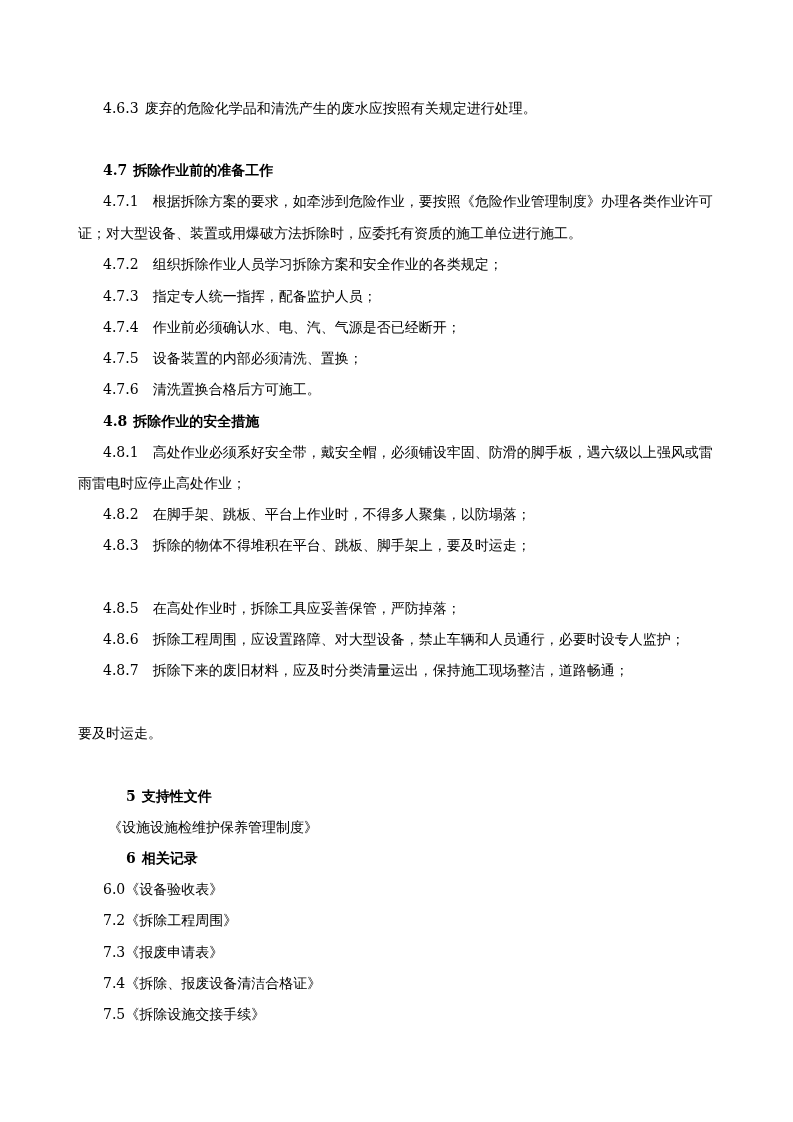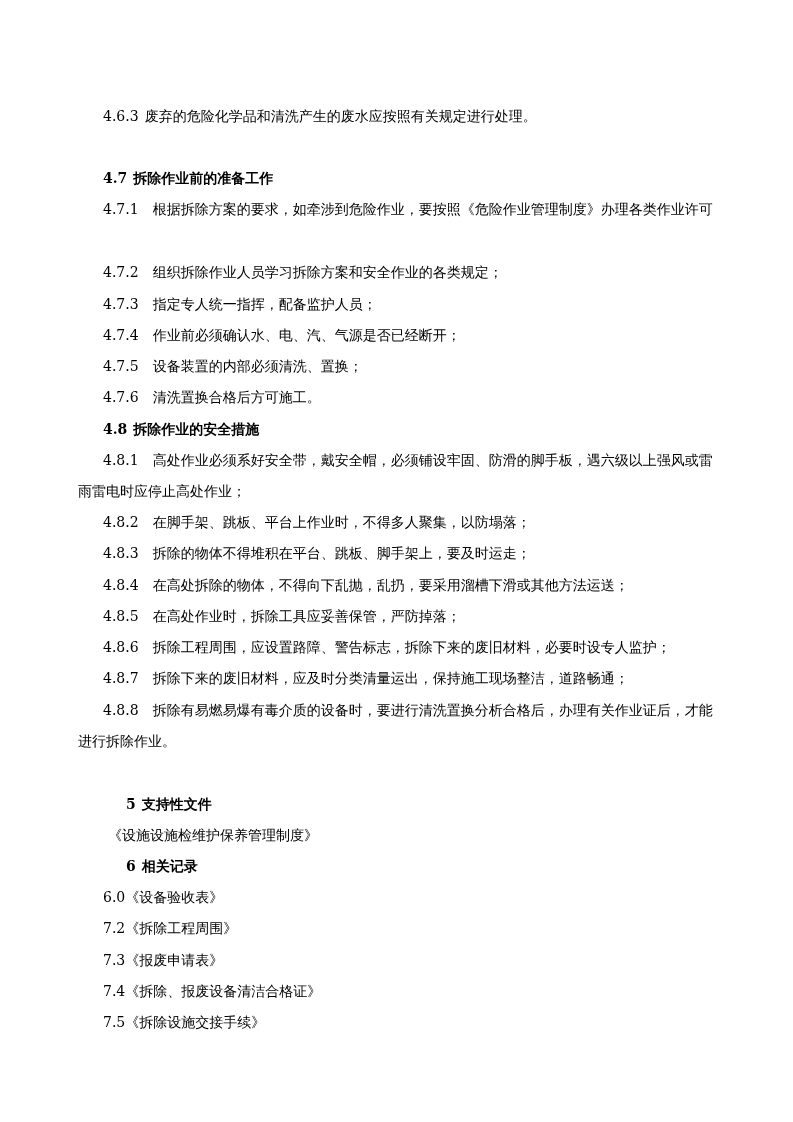--- a/index.html
+++ b/index.html
@@ -1,18 +1,18 @@
 <!DOCTYPE html>
 <html><head>
 <meta charset="utf-8">
 <style>
   html, body { margin: 0; padding: 0; background: #ffffff; }
   body { width: 793px; height: 1122px; position: relative; overflow: hidden;
          font-family: "DejaVu Serif", "Liberation Serif", serif; color: #000; }
-  .page { position: absolute; left: 0; top: 8px; width: 793px; height: 970px; }
+  .page { position: absolute; left: 0; top: 0; width: 793px; height: 970px; }
   .line { position: absolute; left: 0; white-space: nowrap; font-size: 14px; line-height: 16px; }
   .ind2 { left: 103px; }
   .ind0 { left: 78px; margin-left: 48px; }
   .ind-h { left: 103px; }
   .bold { font-weight: bold; }
   .num { display: inline-block; }
   .gap1 { margin-right: 6px; }
   .gap2 { margin-right: 14px; text-align: right; }
   .cont { left: 78px; }
 </style>
@@ -25,20 +25,23 @@
     <span class="num gap1">4.6.3</span><span>废弃的危险化学品和清洗产生的废水应按照有关规定进行处理。</span>
   </div>
 
 
   <div class="line ind-h bold" style="top:162px">
     <span class="num gap1">4.7</span><span>拆除作业前的准备工作</span>
   </div>
 
   <div class="line ind2" style="top:193px">
     <span class="num gap2">4.7.1</span><span>根据拆除方案的要求，如牵涉到危险作业，要按照《危险作业管理制度》办理各类作业许可</span>
+  </div>
+  <div class="line cont" style="top:225px">
+    <span>证；对大型设备、装置或用爆破方法拆除时，应委托有资质的施工单位进行施工。</span>
   </div>
 
   <div class="line ind2" style="top:256px">
     <span class="num gap2">4.7.2</span><span>组织拆除作业人员学习拆除方案和安全作业的各类规定；</span>
   </div>
 
   <div class="line ind2" style="top:288px">
     <span class="num gap2">4.7.3</span><span>指定专人统一指挥，配备监护人员；</span>
   </div>
 
@@ -66,41 +69,35 @@
   </div>
 
   <div class="line ind2" style="top:506px">
     <span class="num gap2">4.8.2</span><span>在脚手架、跳板、平台上作业时，不得多人聚集，以防塌落；</span>
   </div>
 
   <div class="line ind2" style="top:537px">
     <span class="num gap2">4.8.3</span><span>拆除的物体不得堆积在平台、跳板、脚手架上，要及时运走；</span>
   </div>
 
-  <div class="line ind2" style="top:569px">
-    <span class="num gap2">4.8.4</span><span>在高处拆除的物体，不得向下乱抛，乱扔，要采用溜槽下滑或其他方法运送；</span>
-  </div>
 
   <div class="line ind2" style="top:600px">
     <span class="num gap2">4.8.5</span><span>在高处作业时，拆除工具应妥善保管，严防掉落；</span>
   </div>
 
   <div class="line ind2" style="top:631px">
-    <span class="num gap2">4.8.6</span><span>拆除工程周围，应设置路障、警告标志，拆除下来的废旧材料，必要时设专人监护；</span>
+    <span class="num gap2">4.8.6</span><span>拆除工程周围，应设置路障、对大型设备，禁止车辆和人员通行，必要时设专人监护；</span>
   </div>
 
   <div class="line ind2" style="top:662px">
     <span class="num gap2">4.8.7</span><span>拆除下来的废旧材料，应及时分类清量运出，保持施工现场整洁，道路畅通；</span>
   </div>
 
-  <div class="line ind2" style="top:694px">
-    <span class="num gap2">4.8.8</span><span>拆除有易燃易爆有毒介质的设备时，要进行清洗置换分析合格后，办理有关作业证后，才能</span>
-  </div>
   <div class="line cont" style="top:725px">
-    <span>进行拆除作业。</span>
+    <span>要及时运走。</span>
   </div>
 
 
   <div class="line ind0 bold" style="top:788px">
     <span class="num gap1">5</span><span>支持性文件</span>
   </div>
 
   <div class="line" style="top:819px; left:108px">
     <span>《设施设施检维护保养管理制度》</span>
   </div>

